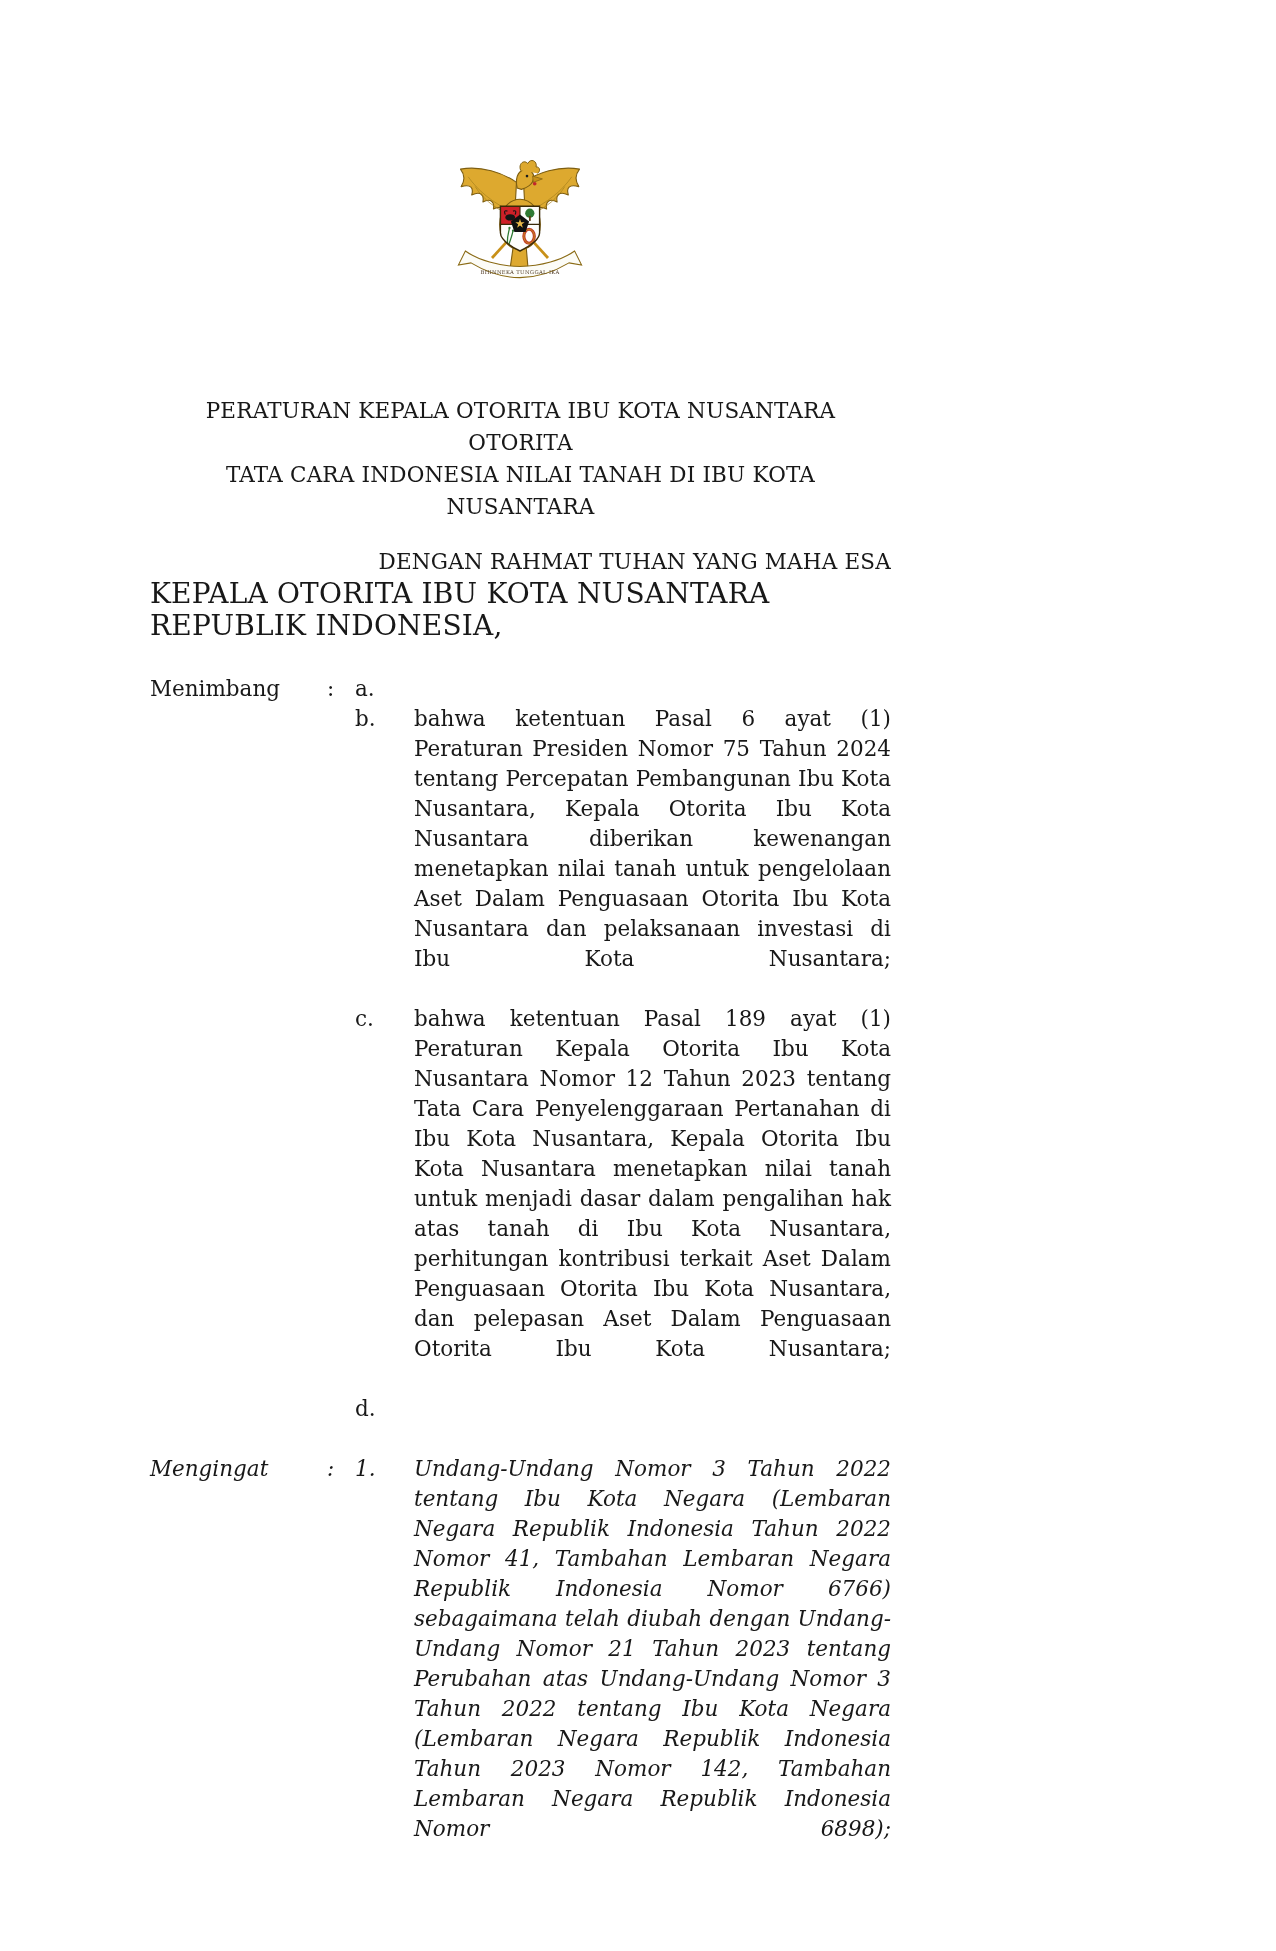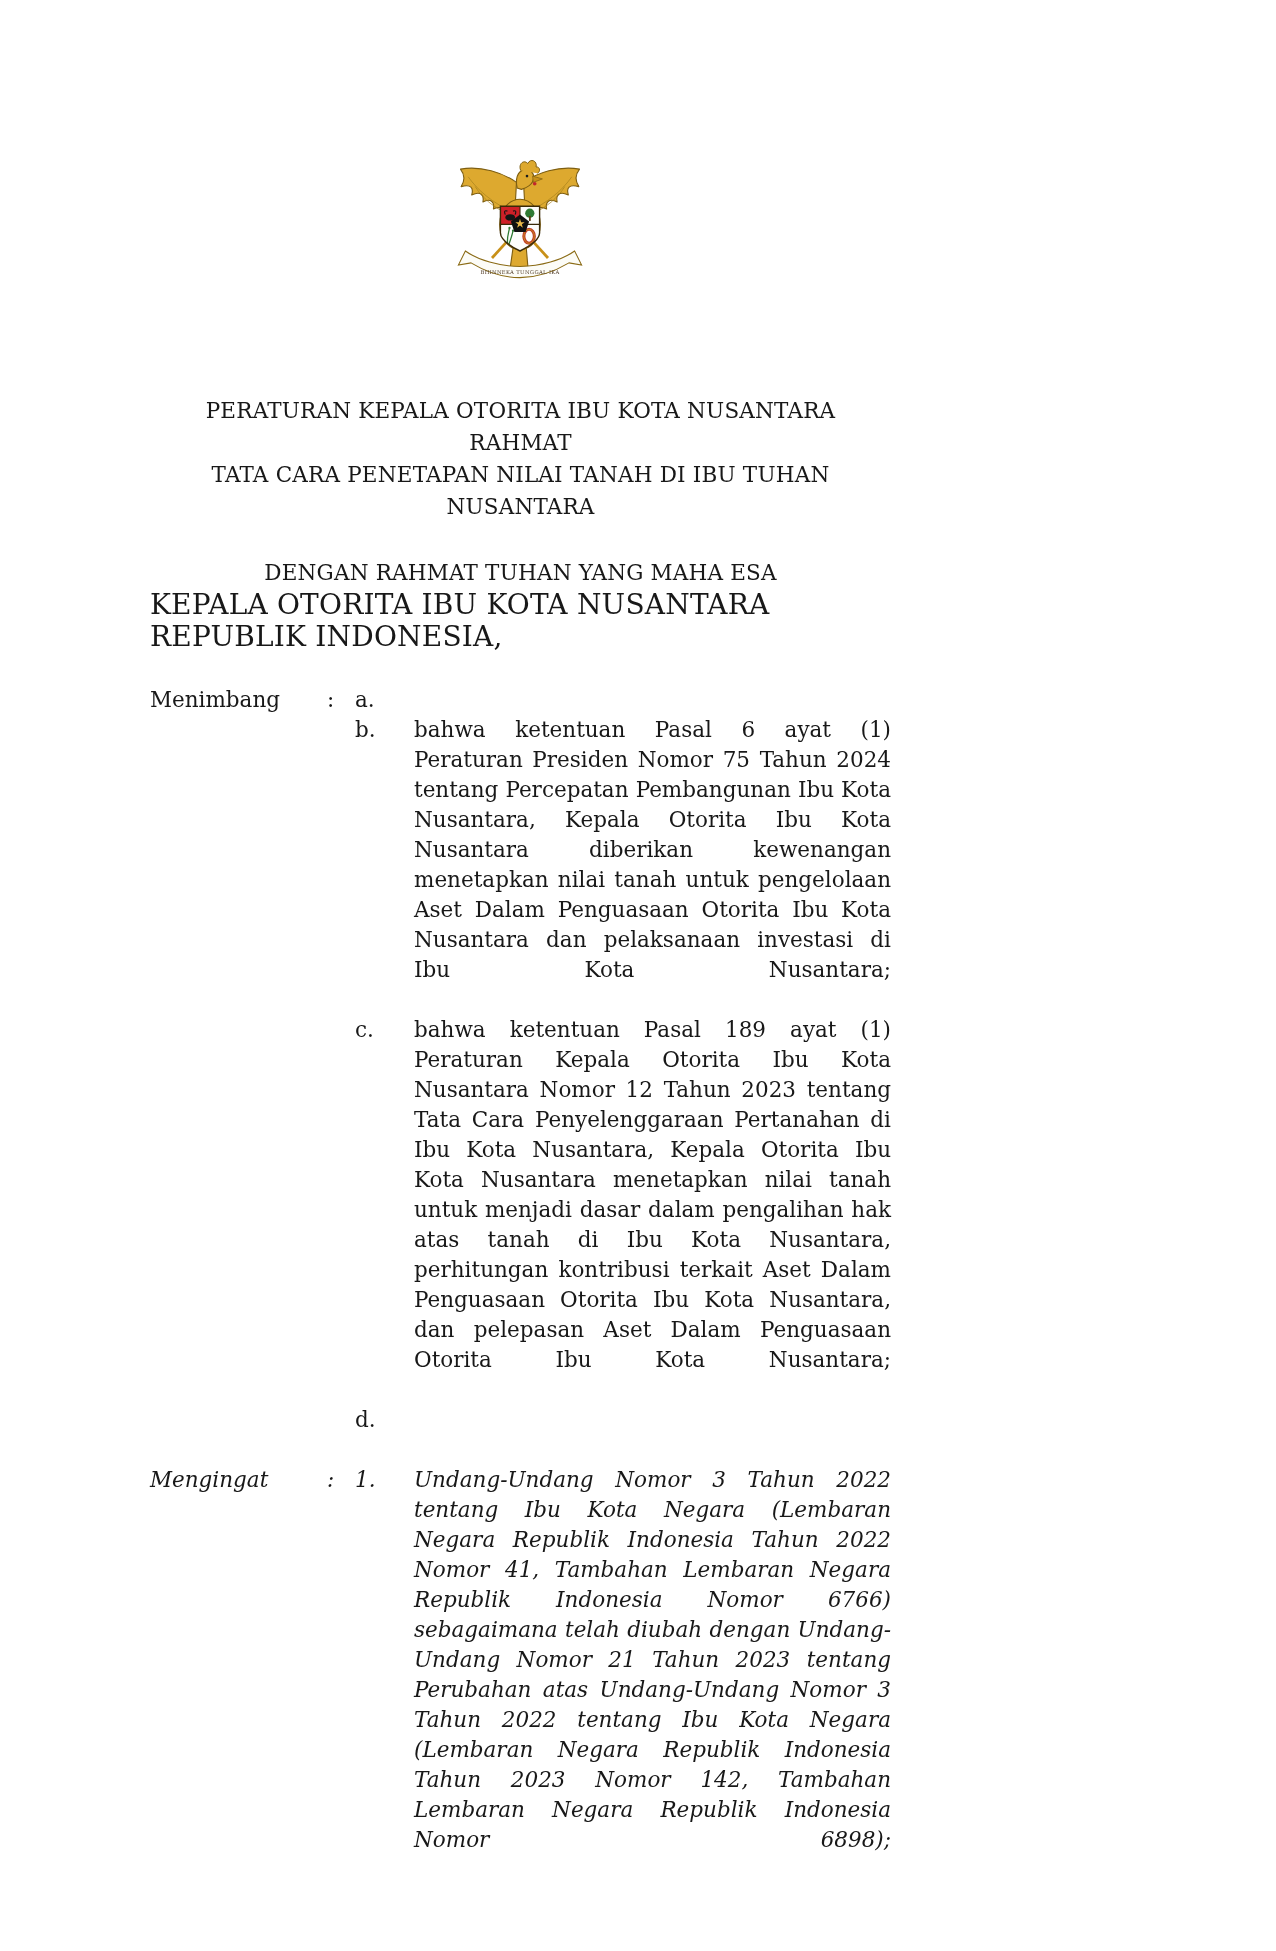--- a/index.html
+++ b/index.html
@@ -22,22 +22,22 @@
     padding-right: 149px;
   }
   .title-block {
     margin-top: 116px;
     text-align: center;
     font-size: 21.5px;
     line-height: 32px;
     letter-spacing: 0.2px;
   }
   .invocation {
-    margin-top: 34px;
-    text-align: center;
+    margin-top: 23px;
+    text-align: right;
     font-size: 21.5px;
     line-height: 32px;
     letter-spacing: 0.2px;
   }
   .addressee {
     text-align: left;
     font-size: 28px;
     line-height: 32px;
     letter-spacing: 0.2px;
   }
@@ -121,22 +121,22 @@
 
       <path d="M22,150 L12,170 L30,167 C55,182 80,188 100,188 C120,188 145,182 170,167 L188,170 L178,150 C160,163 130,172 100,172 C70,172 40,163 22,150 Z" fill="#FCFCF7" stroke="#8a6a14" stroke-width="1.5"></path>
       <text x="100" y="183" text-anchor="middle" font-size="7.5" letter-spacing="0.5" fill="#4a3520" font-family="DejaVu Serif, serif">BHINNEKA TUNGGAL IKA</text>
     </svg>
   </div>
 
   <div class="content">
 
     <div class="title-block">
       <div>PERATURAN KEPALA OTORITA IBU KOTA NUSANTARA</div>
-      <div>RAHMAT</div>
-      <div>TATA CARA PENETAPAN NILAI TANAH DI IBU TUHAN NUSANTARA</div>
+      <div>OTORITA</div>
+      <div>TATA CARA INDONESIA NILAI TANAH DI IBU KOTA NUSANTARA</div>
     </div>
 
     <div class="invocation">DENGAN RAHMAT TUHAN YANG MAHA ESA</div>
 
     <div class="addressee">KEPALA OTORITA IBU KOTA NUSANTARA REPUBLIK INDONESIA,</div>
 
     <div class="section menimbang">
       <div class="row">
         <div class="c-label">Menimbang</div>
         <div class="c-colon">:</div>

